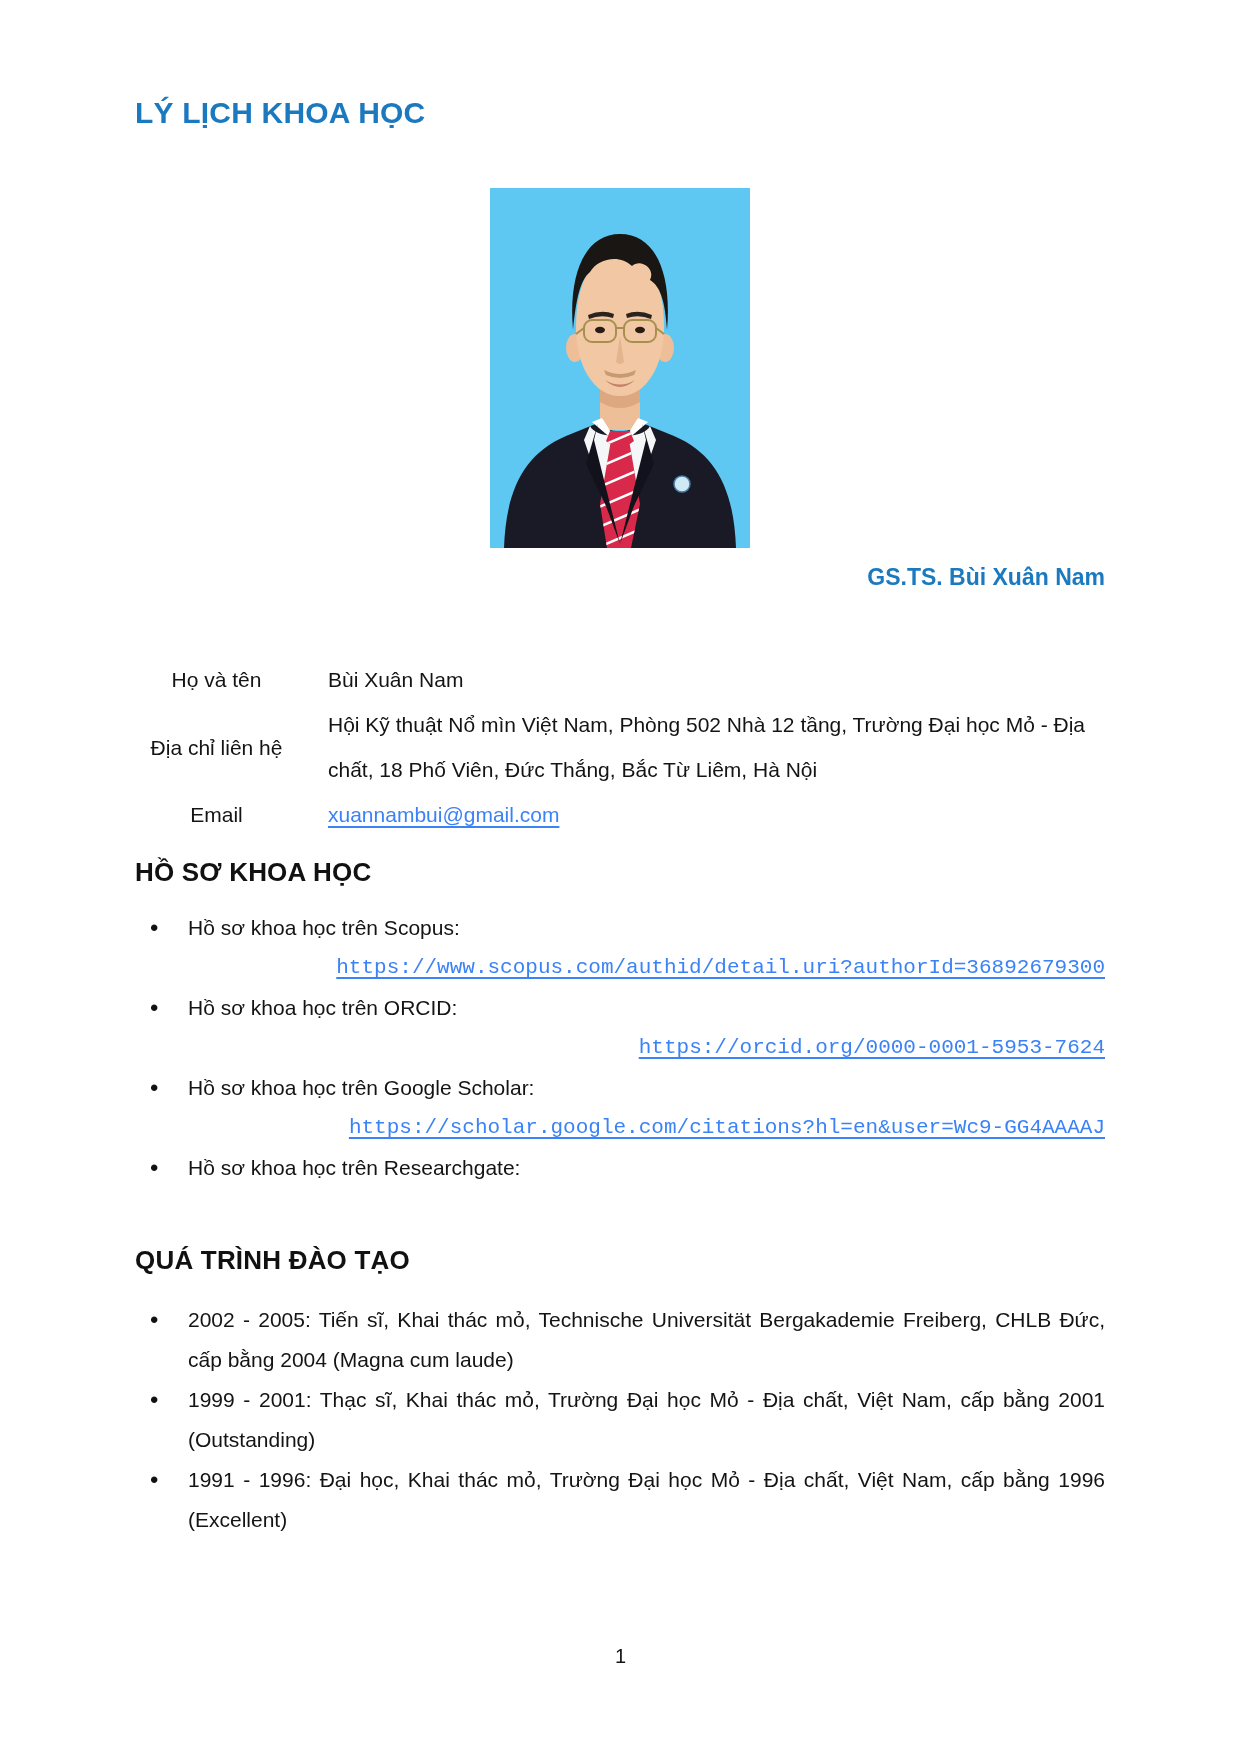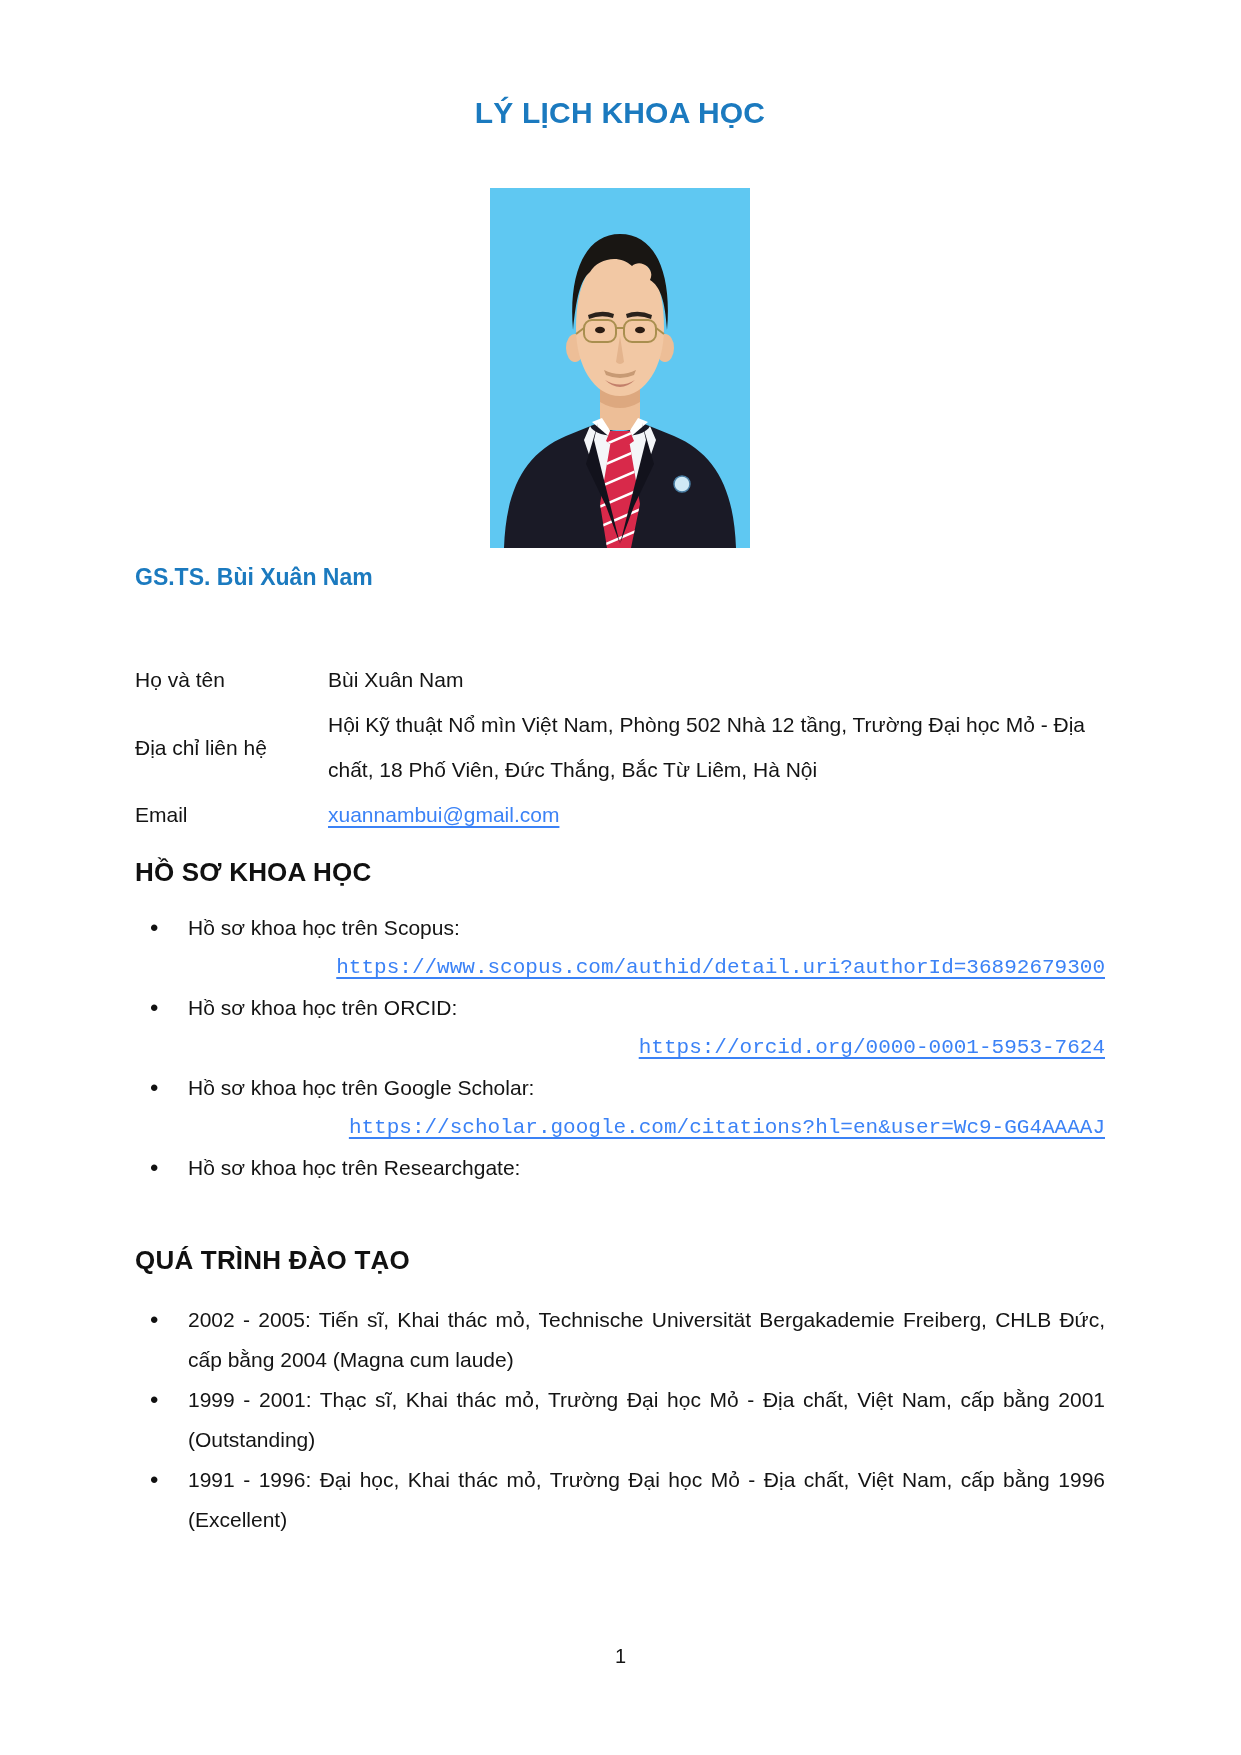--- a/index.html
+++ b/index.html
@@ -9,51 +9,50 @@
     margin:0 auto;
     background:#ffffff;
     font-family:"Liberation Sans","DejaVu Sans",sans-serif;
     color:#141414;
     box-sizing:border-box;
     padding:95px 136px 0 135px;
     overflow:hidden;
   }
   .title{
     margin:0;
-    text-align:center;
     font-size:30px;
     line-height:36px;
     font-weight:bold;
     letter-spacing:.2px;
     color:#1B7ABF;
   }
   .photo-wrap{
     margin:57px auto 0 auto;
     width:260px;height:360px;
     display:block;
   }
   .photo-wrap svg{display:block;width:260px;height:360px;}
   .caption{
     margin-top:14px;
-    text-align:left;
+    text-align:right;
     font-size:23px;
     line-height:30px;
     font-weight:bold;
     color:#1B7ABF;
   }
   .contact{
     margin-top:65px;
     display:flex;
     flex-direction:column;
     font-size:21px;
   }
   .c-row{display:flex;align-items:center;}
   .c-label{
     width:163px;
-    text-align:left;
+    text-align:center;
     flex:0 0 163px;
     line-height:45px;
     align-self:center;
   }
   .c-value{
     margin-left:30px;
     flex:1;
     line-height:45px;
   }
   .link{

